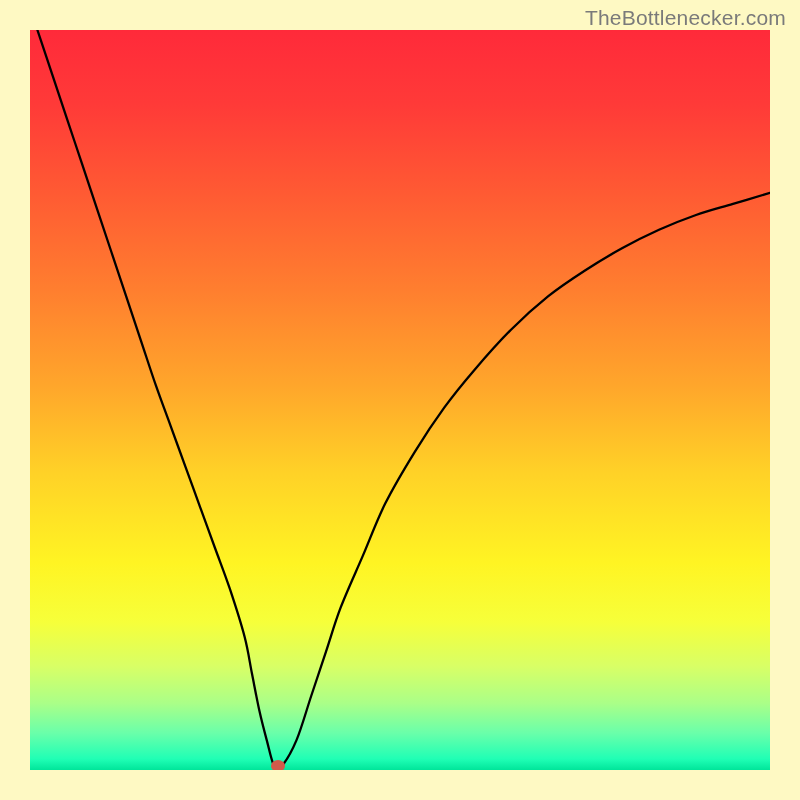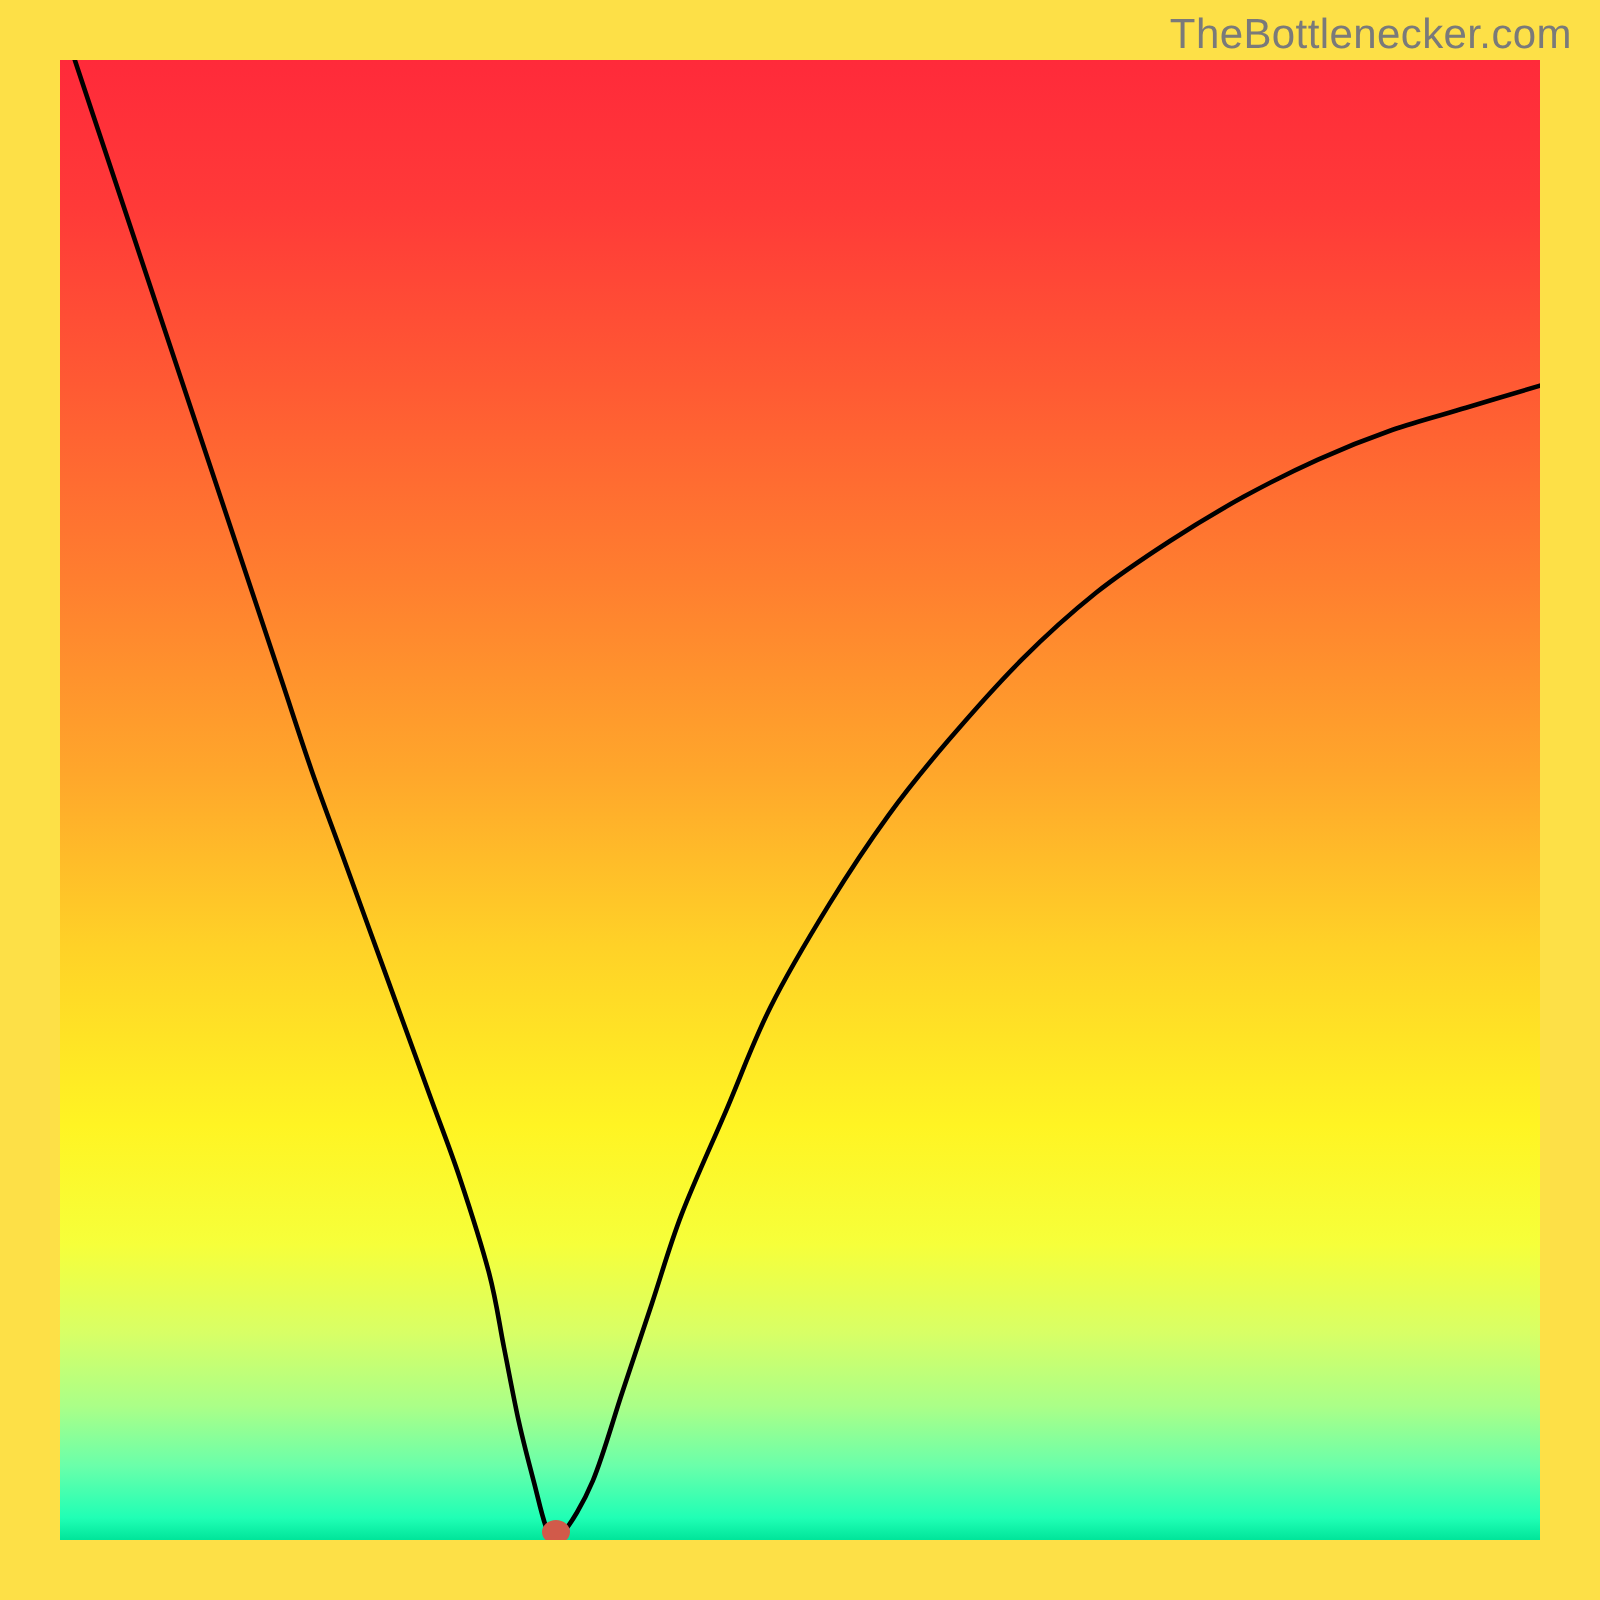--- a/index.html
+++ b/index.html
@@ -8,21 +8,21 @@
     width: 800px;
     height: 800px;
     overflow: hidden;
     background: #000;
     font-family: Arial, Helvetica, sans-serif;
   }
   .chart-container {
     position: relative;
     width: 800px;
     height: 800px;
-    background: #fde047;
+    background: #fef9c3;
   }
   .plot-area {
     position: absolute;
     left: 30px;
     top: 30px;
     width: 740px;
     height: 740px;
     overflow: hidden;
   }
   .gradient-bg {

